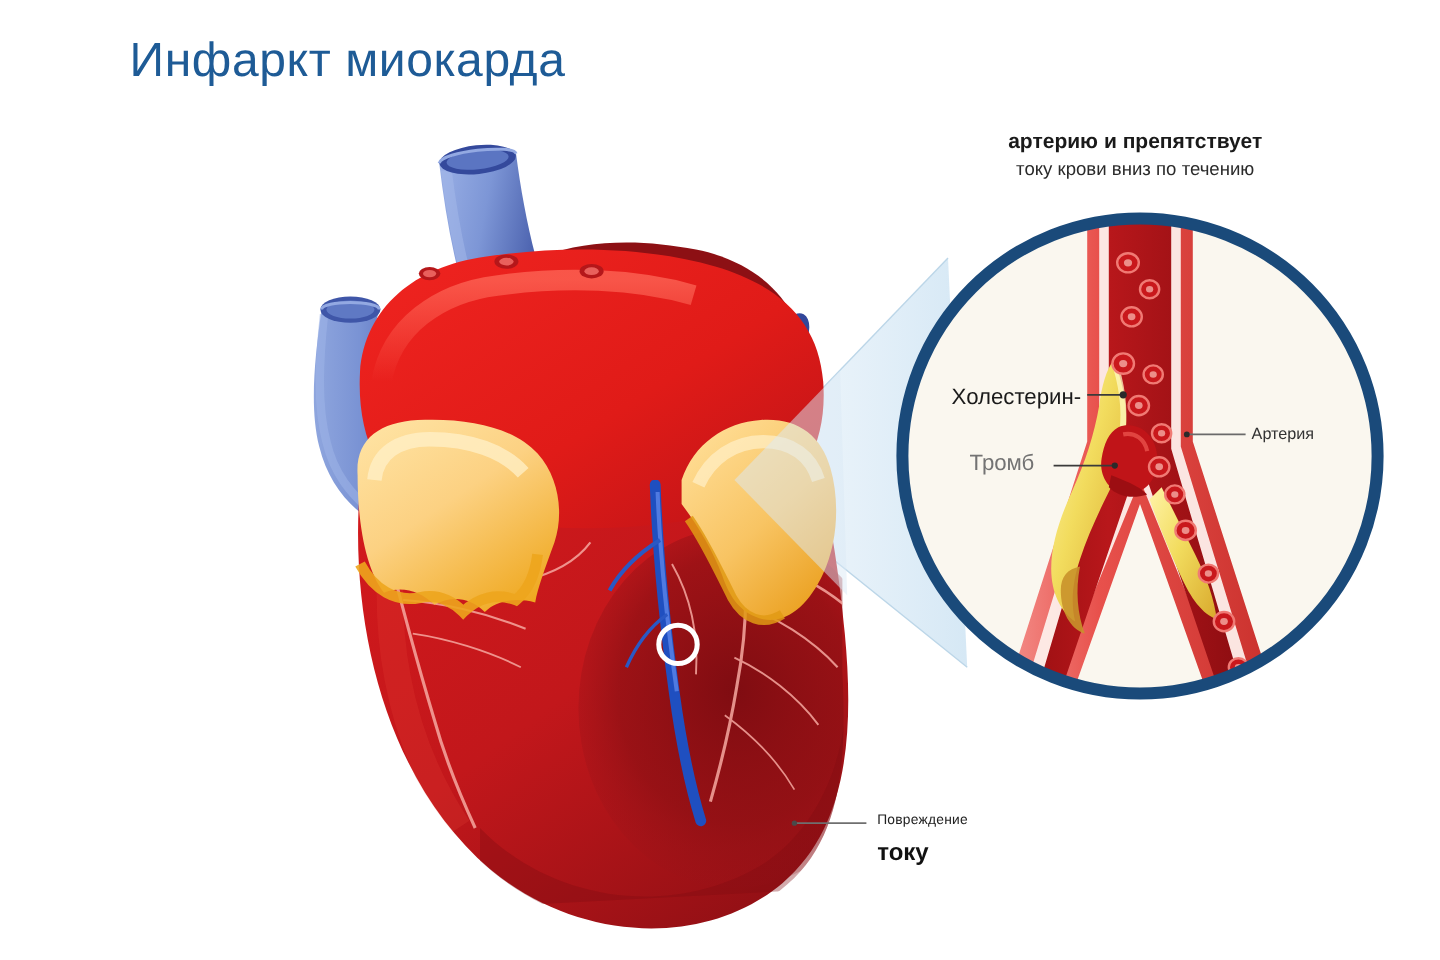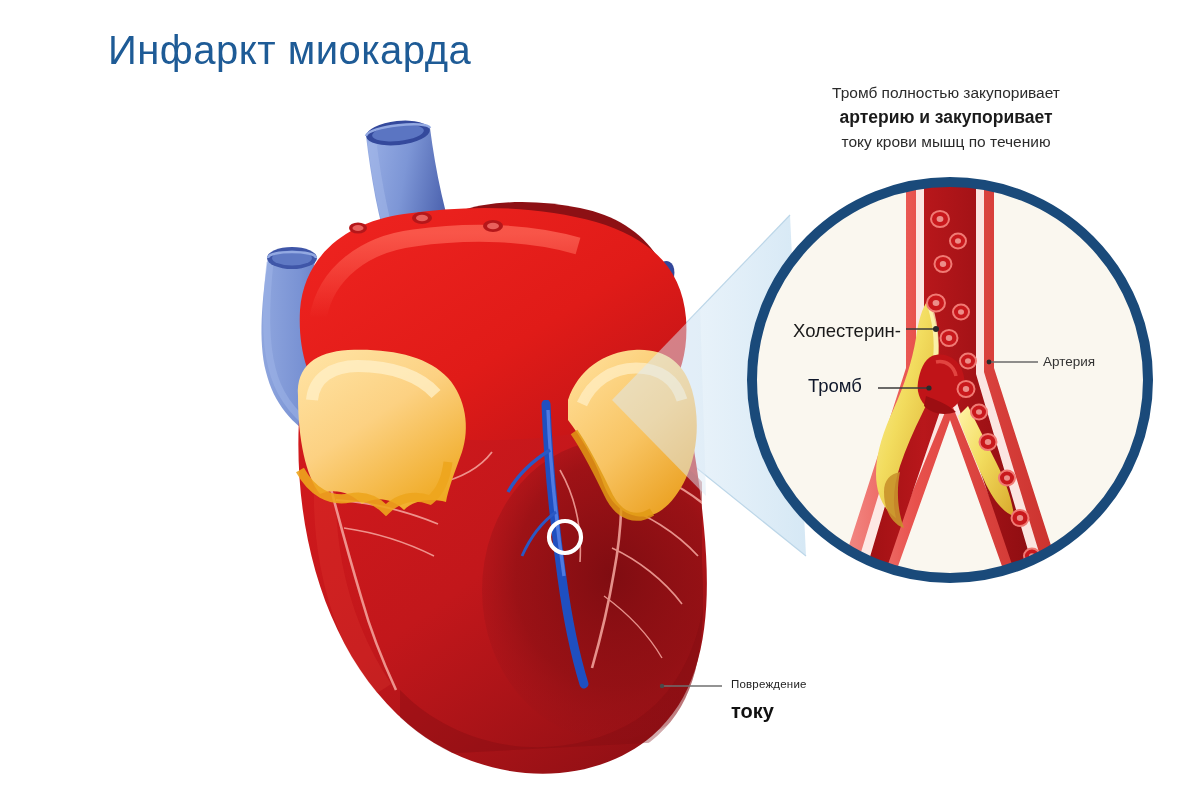--- a/index.html
+++ b/index.html
@@ -26,21 +26,21 @@
   .cap{
     color:#2b2b2b;
     text-align:center;
     transform:translateX(-50%);
   }
   #cap-l1{left:946px;top:84px;font-size:15.5px;}
   #cap-l2{left:946px;top:107px;font-size:17.5px;font-weight:700;color:#1a1a1a;}
   #cap-l3{left:946px;top:133px;font-size:15.5px;}
 
   #lbl-chol{left:793px;top:320px;font-size:18.5px;color:#1a1a1a;text-align:right;}
-  #lbl-thromb{left:808px;top:375px;font-size:18.5px;color:#0f172a;}
+  #lbl-thromb{left:808px;top:375px;font-size:18.5px;color:#737373;}
   #lbl-artery{left:1043px;top:354px;font-size:13.5px;color:#333;text-align:right;}
 
   #lbl-damage{left:731px;top:678px;font-size:11.5px;color:#222;letter-spacing:.2px;}
   #lbl-muscle{left:731px;top:700px;font-size:20px;font-weight:700;color:#111;}
 </style>
 </head>
 <body>
 
 <div id="stage">
 
@@ -310,23 +310,22 @@
       <line x1="878" y1="388" x2="928" y2="388" stroke="#3a3a3a" stroke-width="1.5"></line>
       <circle cx="929" cy="388" r="2.6" fill="#2a2a2a"></circle>
 
       <line x1="989" y1="362" x2="1038" y2="362" stroke="#6a6a6a" stroke-width="1.3"></line>
       <circle cx="989" cy="362" r="2.4" fill="#2a2a2a"></circle>
     </g>
   </svg>
 
   <div class="txt" id="page-title">Инфаркт миокарда</div>
 
-  <div class="txt cap" id="cap-l1">Тромб полностью закупоривает</div>
-  <div class="txt cap" id="cap-l2">артерию и закупоривает</div>
-  <div class="txt cap" id="cap-l3">току крови мышц по течению</div>
+  <div class="txt cap" id="cap-l2">артерию и препятствует</div>
+  <div class="txt cap" id="cap-l3">току крови вниз по течению</div>
 
   <div class="txt" id="lbl-chol">Холестерин-</div>
   <div class="txt" id="lbl-thromb">Тромб</div>
   <div class="txt" id="lbl-artery">Артерия</div>
 
   <div class="txt" id="lbl-damage">Повреждение</div>
   <div class="txt" id="lbl-muscle">току</div>
 
 </div>
 

